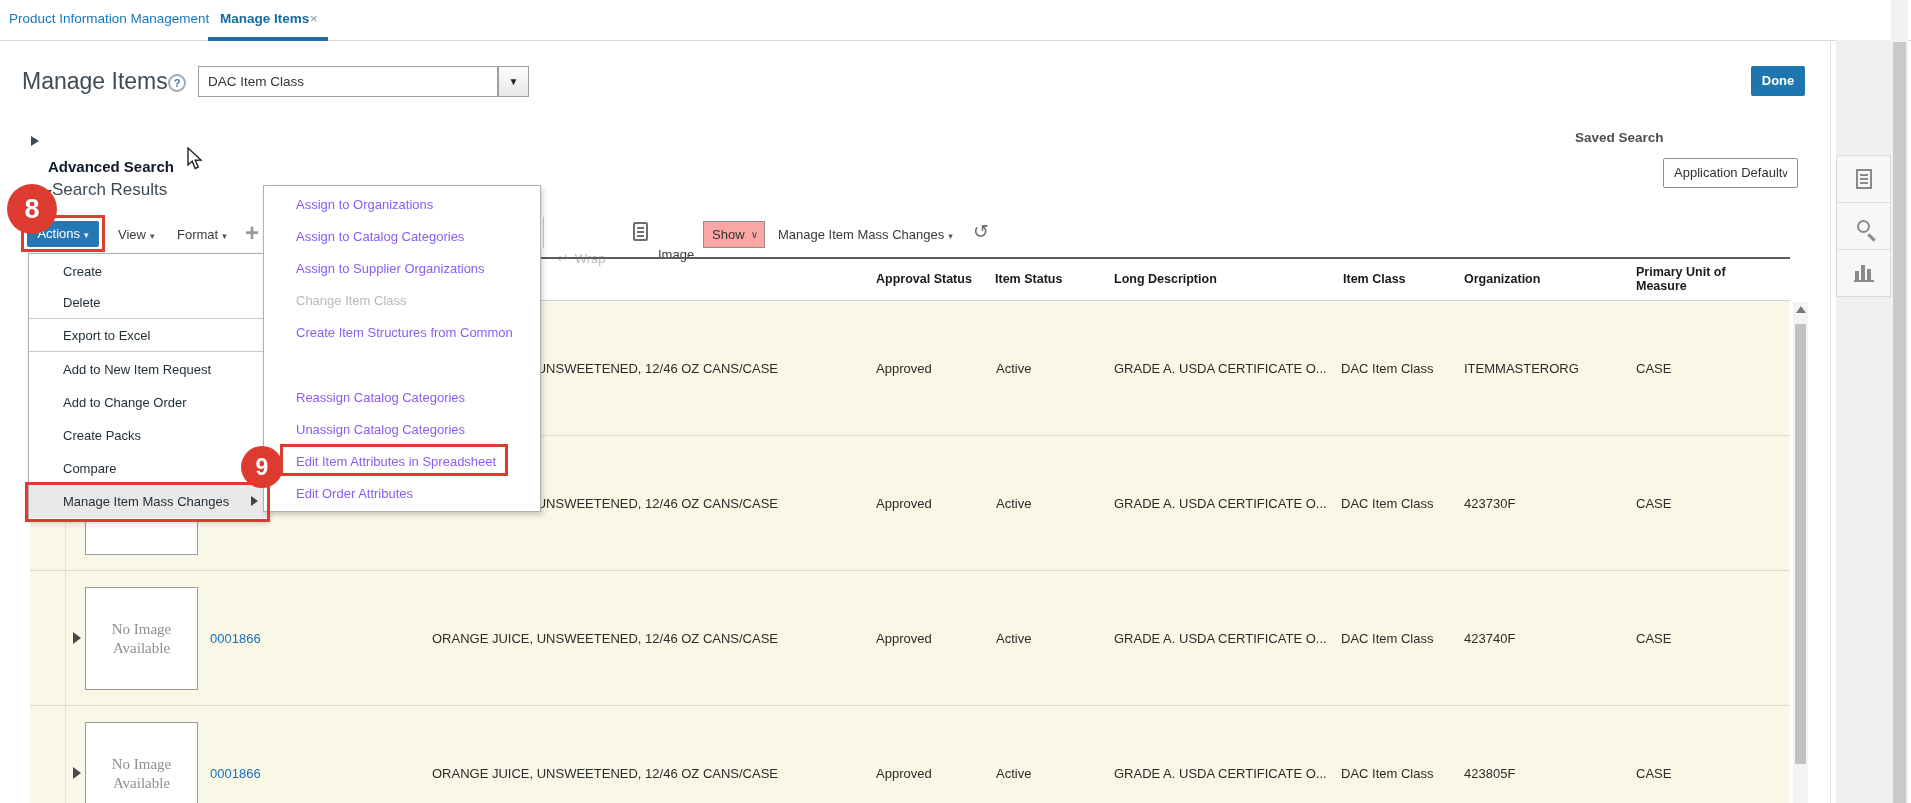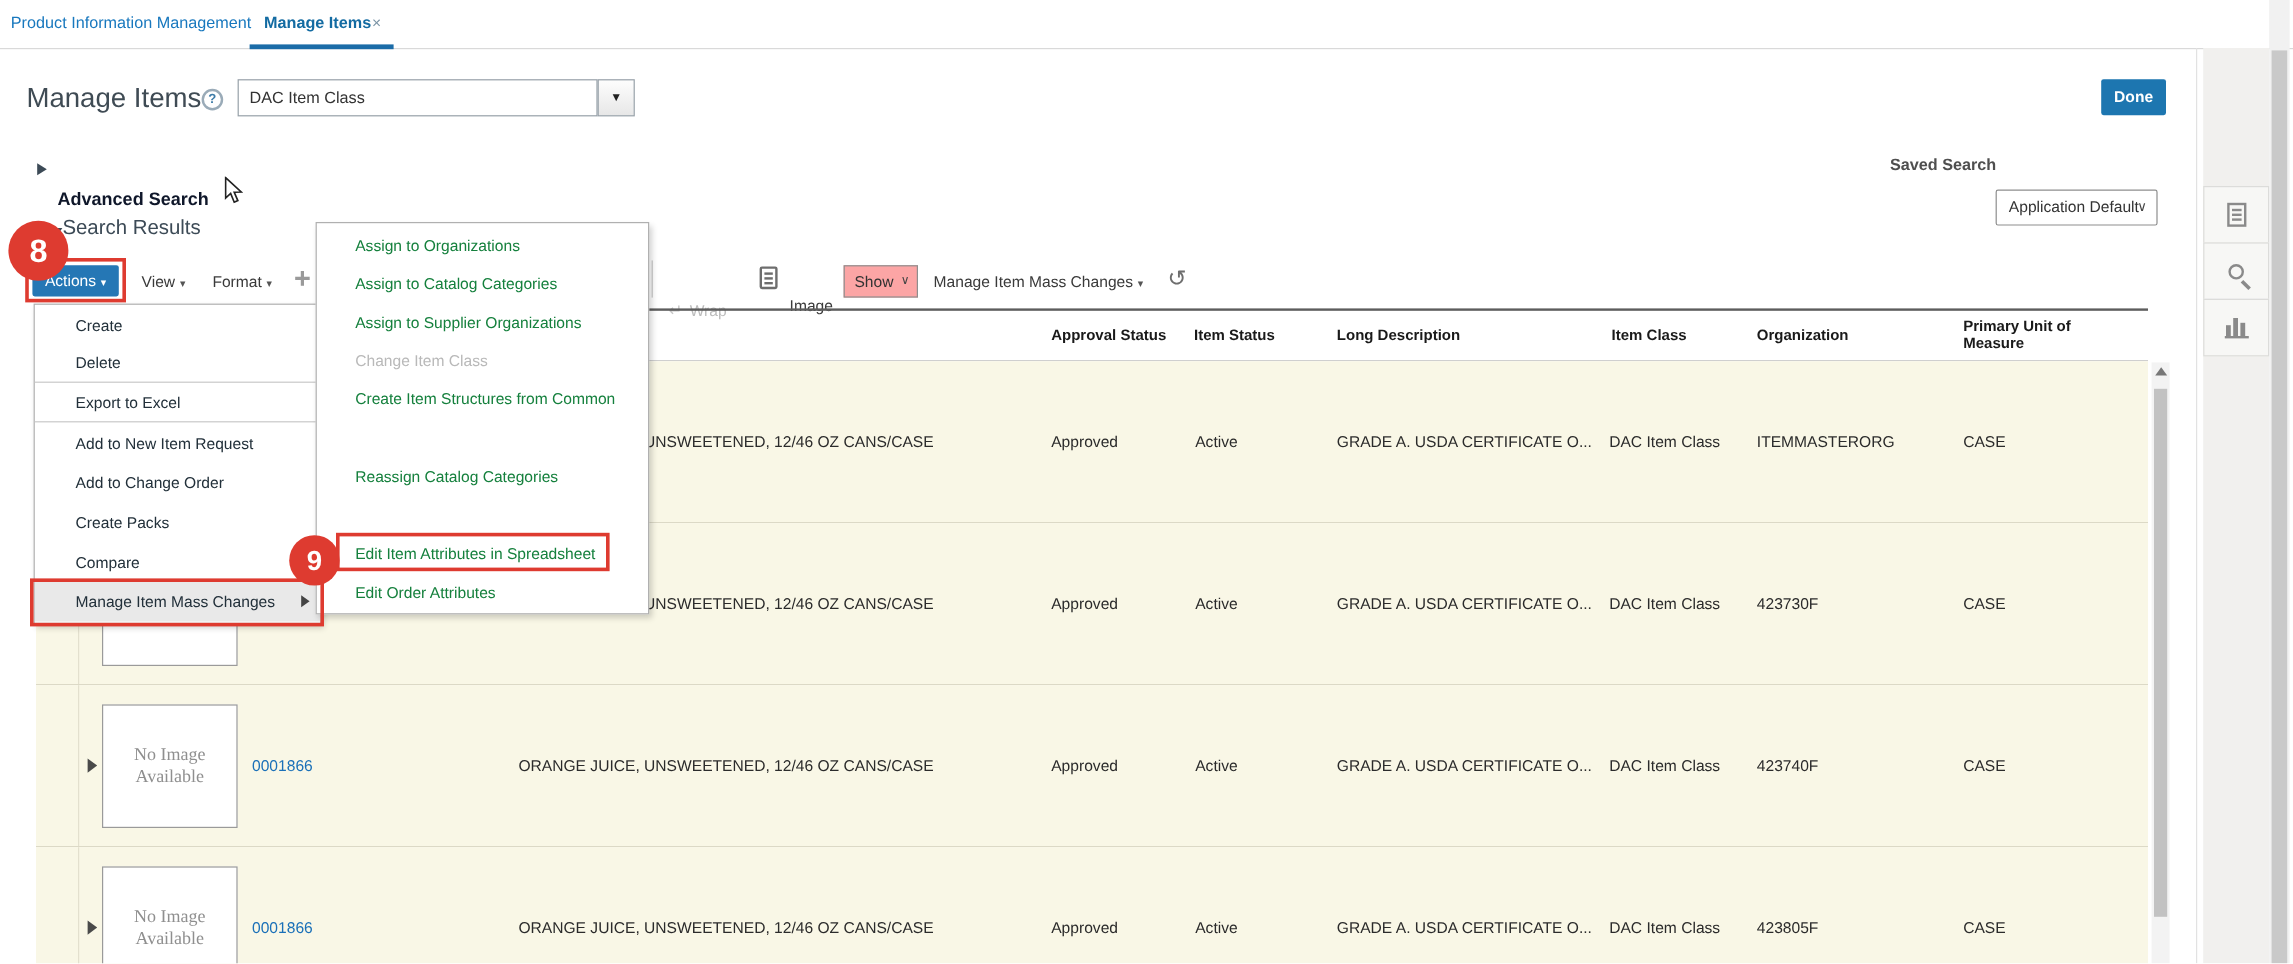--- a/index.html
+++ b/index.html
@@ -115,21 +115,21 @@
   #actions-menu .mi { position:absolute; left:0; width:100%; height:31px; line-height:31px; padding-left:34px;
     font-size:13px; color:#22303a; cursor:pointer; }
   #actions-menu .sep { position:absolute; left:0; width:100%; height:1px; background:#c9c9c9; }
   #mi-mimc { background:#e9e9e9; height:33px !important; line-height:33px !important; }
   #mi-mimc .sub { position:absolute; right:9px; top:11px; width:0; height:0;
     border-left:7px solid #444; border-top:5px solid transparent; border-bottom:5px solid transparent; }
 
   #sub-menu { position:absolute; left:263px; top:185px; width:278px; height:327px; background:#fff;
     border:1px solid #b0b0b0; box-shadow:2px 3px 5px rgba(0,0,0,.18); z-index:30; }
   #sub-menu .mi { position:absolute; left:0; width:100%; height:32px; line-height:32px; padding-left:32px;
-    font-size:13px; color:#15803d; cursor:pointer; }
+    font-size:13px; color:#8b5cf6; cursor:pointer; }
   #sub-menu .mi.disabled { color:#b9b9b9; cursor:default; }
 
   
   .redbox { position:absolute; border:3px solid #de3b30; z-index:55; pointer-events:none; }
   #redbox-actions { left:21px; top:215px; width:84px; height:37px; }
   #redbox-mimc { left:25px; top:482px; width:245px; height:40px; }
   #redbox-spread { left:280px; top:444px; width:228px; height:32px; }
   .badge { position:absolute; background:#de3b30; border-radius:50%; color:#fff; font-weight:bold;
     text-align:center; z-index:60; }
   #badge-8 { left:7px; top:184px; width:50px; height:50px; line-height:50px; font-size:27px; }
@@ -313,20 +313,21 @@
     </div>
   </div>
 
   <div id="sub-menu">
     <div class="mi" style="top:3px">Assign to Organizations</div>
     <div class="mi" style="top:35px">Assign to Catalog Categories</div>
     <div class="mi" style="top:67px">Assign to Supplier Organizations</div>
     <div class="mi disabled" style="top:99px">Change Item Class</div>
     <div class="mi" style="top:131px">Create Item Structures from Common</div>
     <div class="mi" style="top:196px">Reassign Catalog Categories</div>
+    <div class="mi" style="top:228px">Unassign Catalog Categories</div>
     <div class="mi" style="top:260px">Edit Item Attributes in Spreadsheet</div>
     <div class="mi" style="top:292px">Edit Order Attributes</div>
   </div>
 
   <div class="redbox" id="redbox-actions"></div>
   <div class="redbox" id="redbox-mimc"></div>
   <div class="redbox" id="redbox-spread"></div>
   <div class="badge" id="badge-8">8</div>
   <div class="badge" id="badge-9">9</div>
 

